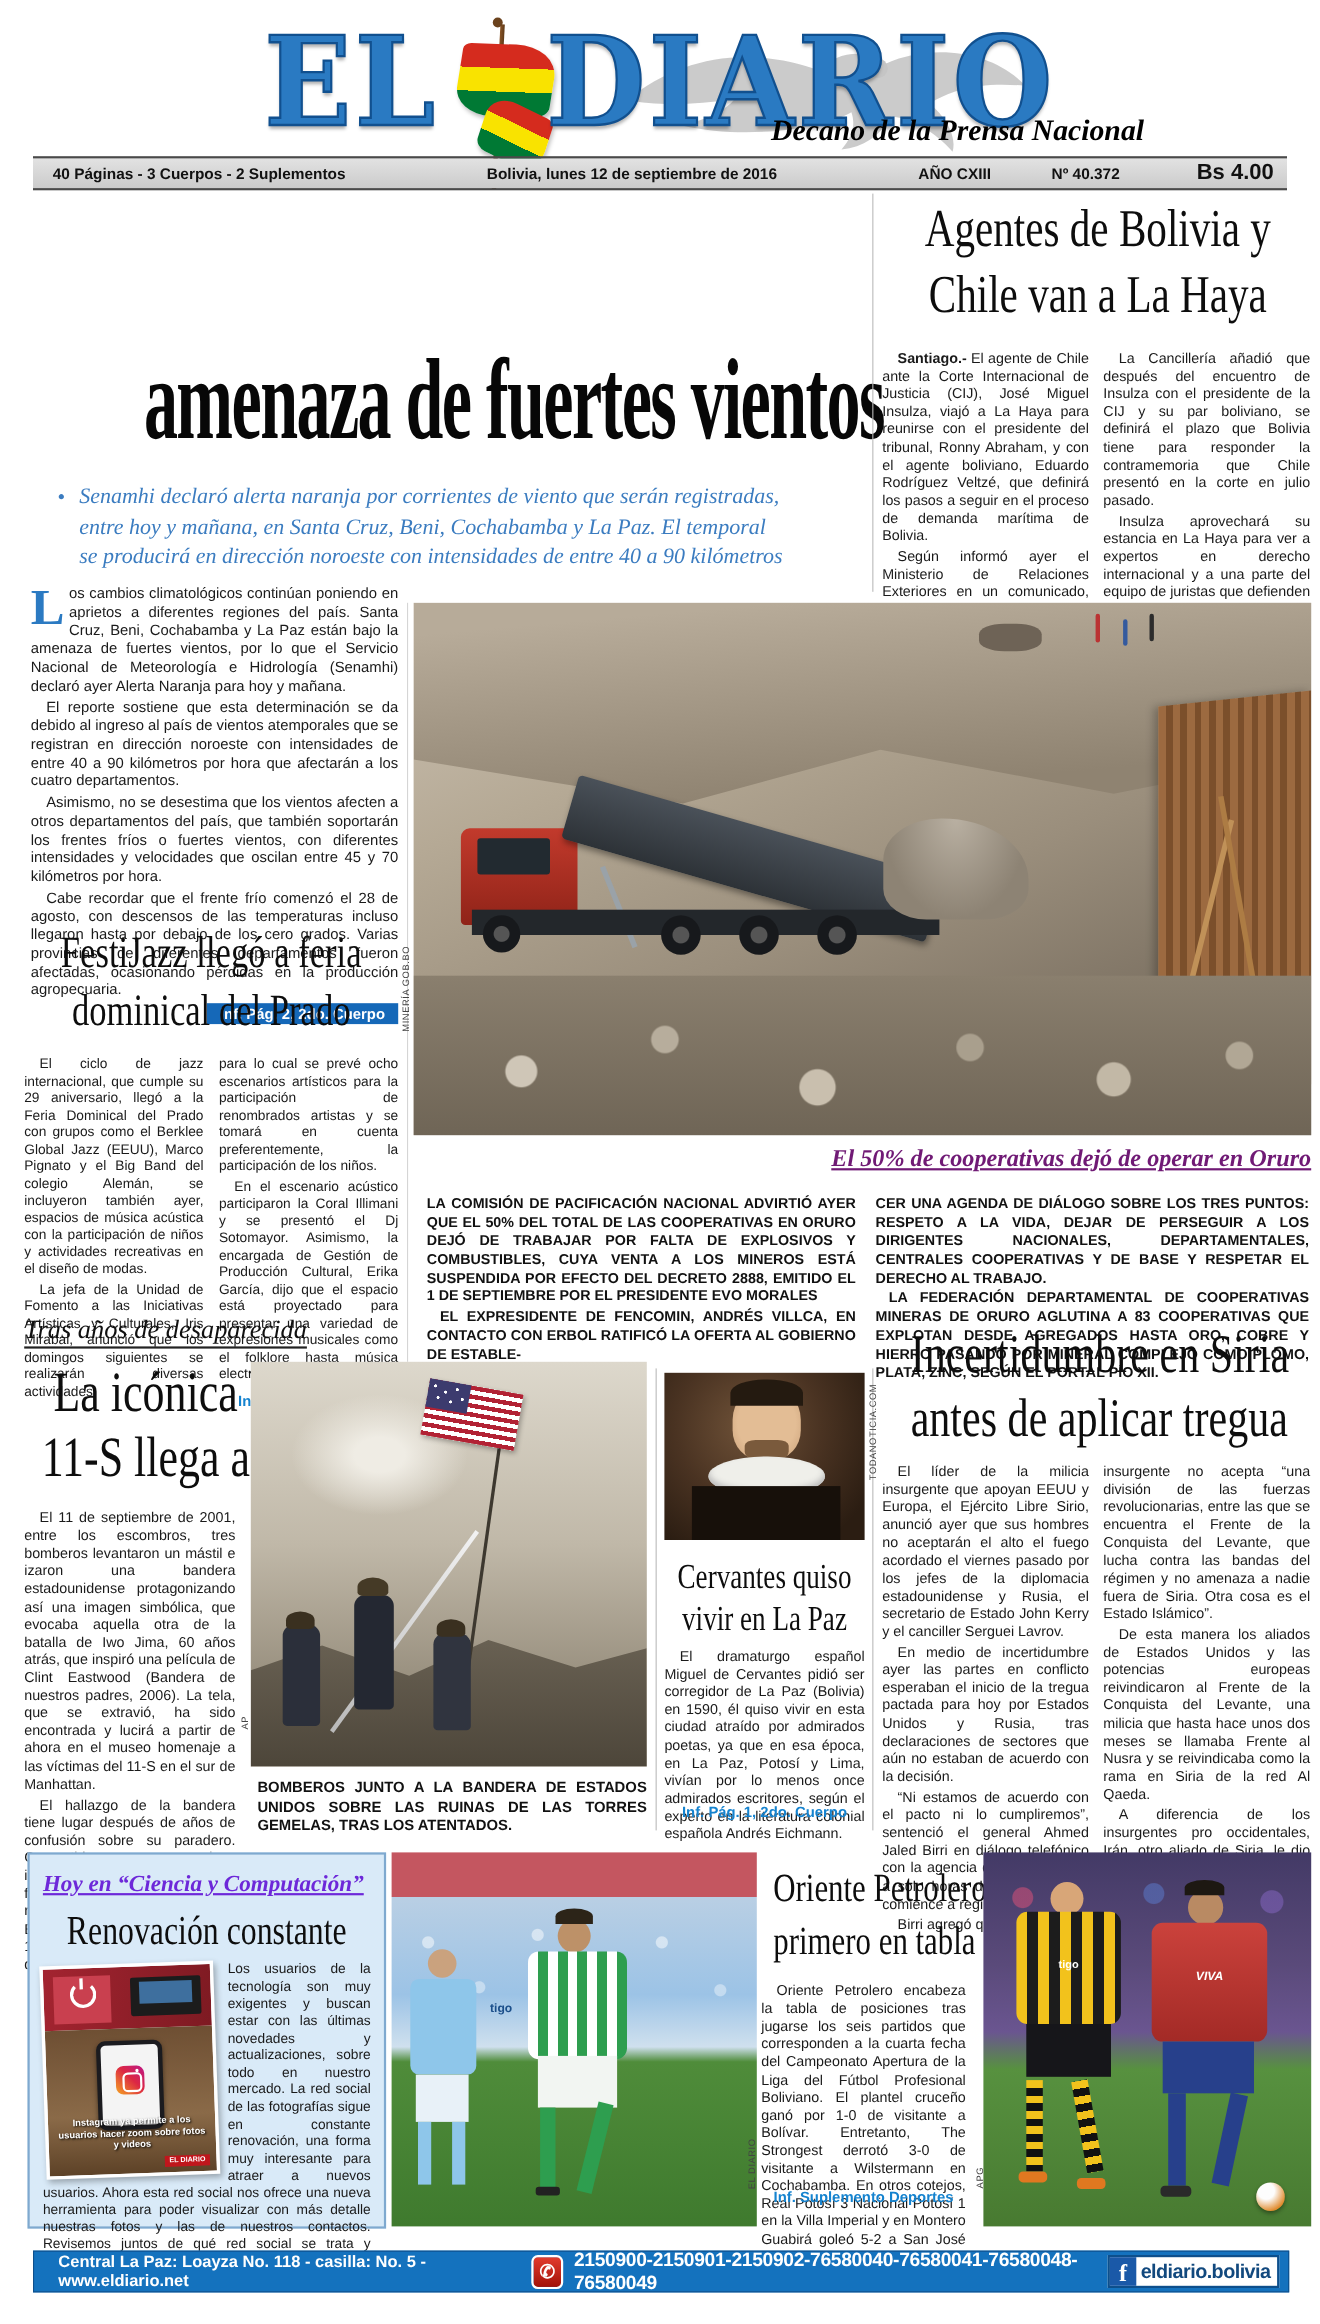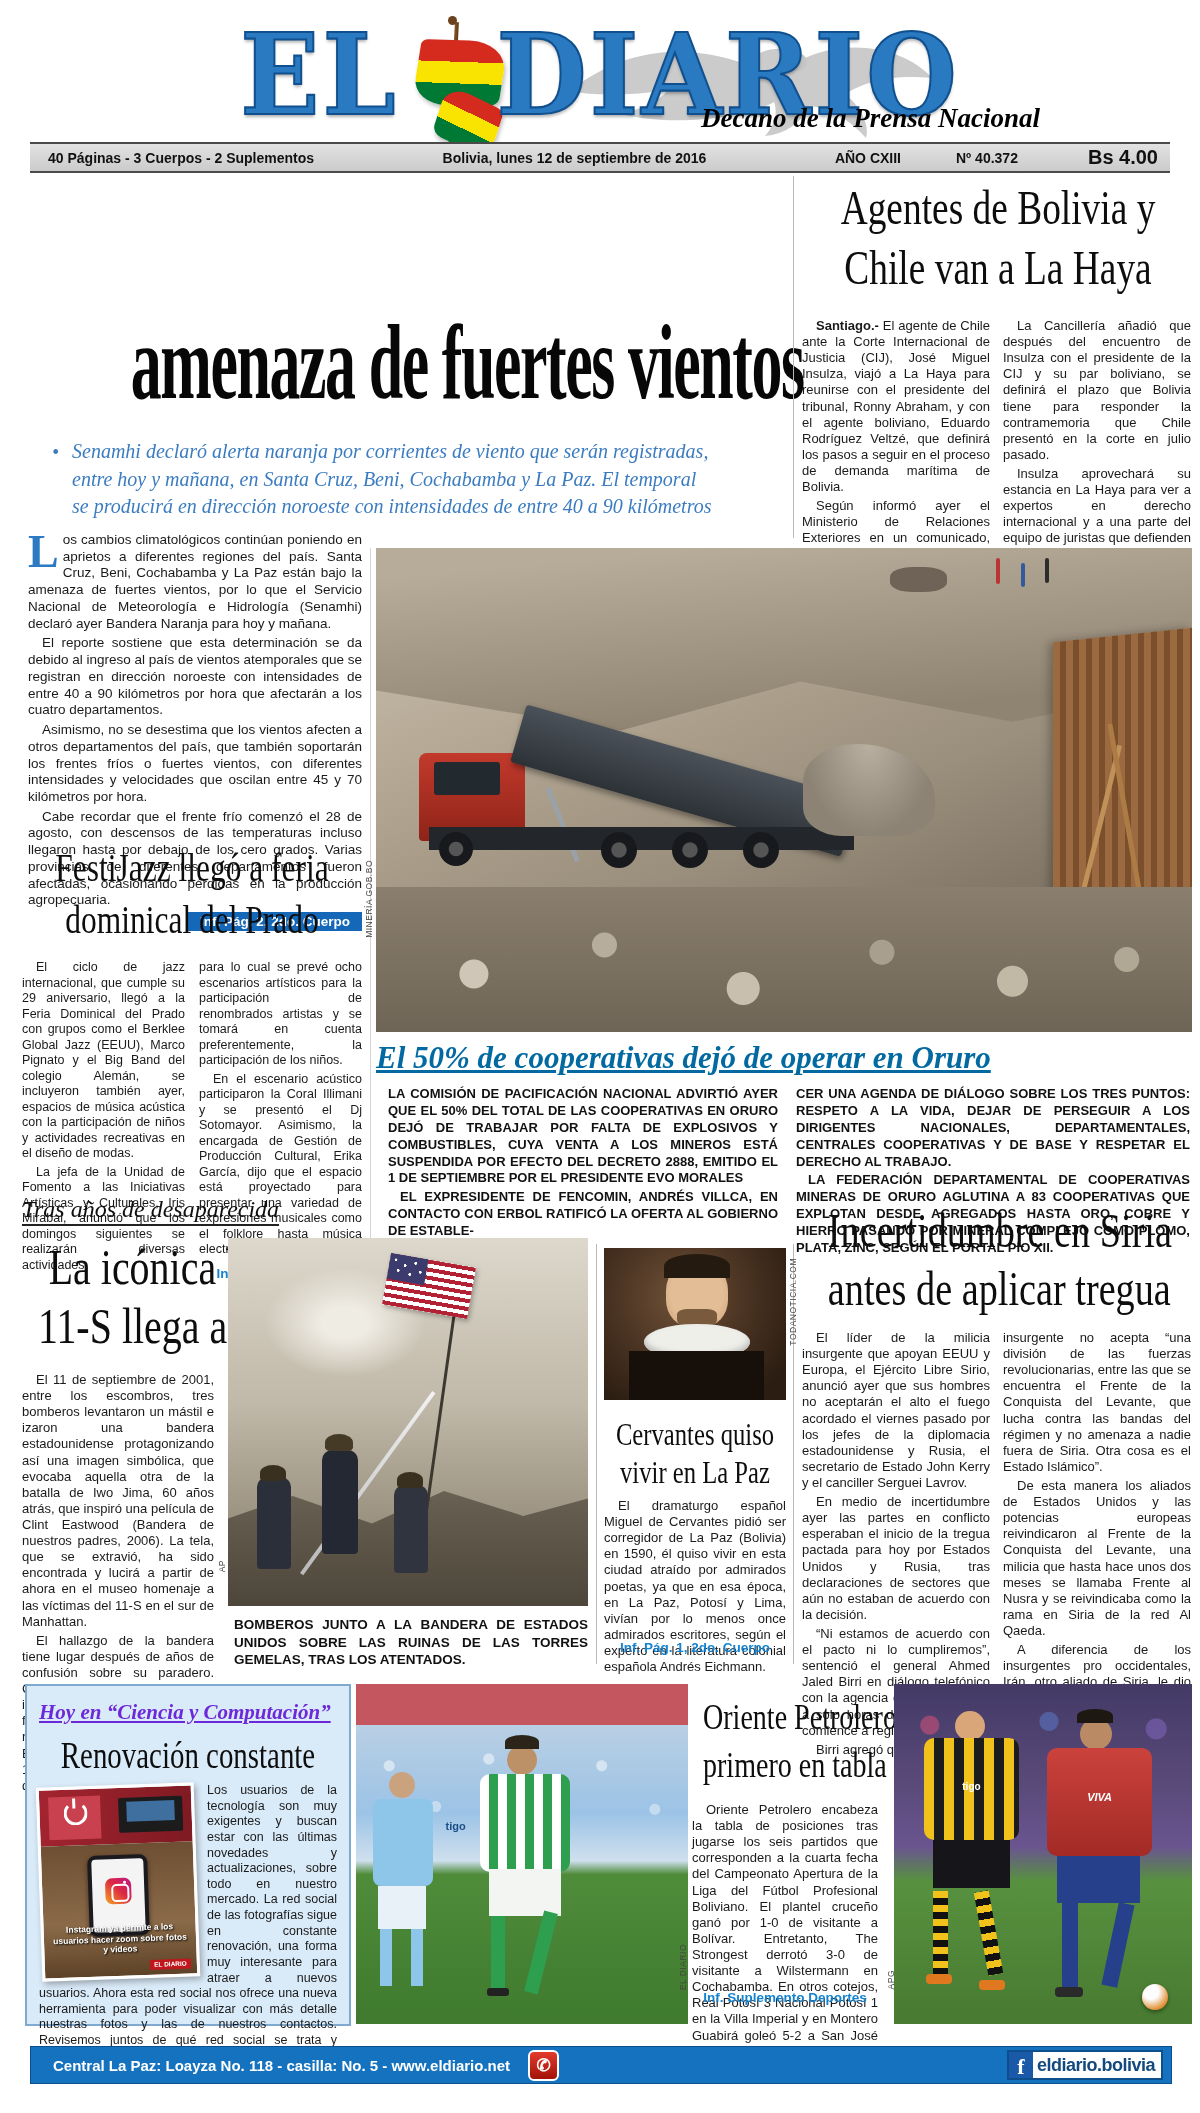--- a/index.html
+++ b/index.html
@@ -43,22 +43,22 @@
   .standfirst{font-family:"Liberation Serif",serif;font-style:italic;font-size:20px;line-height:1.38;
               color:#3b7cc0;}
   .dropcap{float:left;font-family:"Liberation Serif",serif;font-weight:bold;font-size:46px;line-height:.78;
            color:#2b7ac2;padding:2px 4px 0 0;}
   .refbox{display:inline-block;background:#1568b8;color:#fff;font-weight:bold;font-size:13.5px;
           padding:2px 12px;}
   
   .ph{overflow:hidden;position:absolute;}
   .kicker{font-family:"Liberation Serif",serif;font-style:italic;font-size:24px;color:#101010;
           border-bottom:2px solid #222;padding-bottom:2px;}
-  .oruro-head{font-family:"Liberation Serif",serif;font-style:italic;font-weight:bold;font-size:31px;
-              color:#0369a1;text-decoration:underline;text-align:left;}
+  .oruro-head{font-family:"Liberation Serif",serif;font-style:italic;font-weight:bold;font-size:22px;
+              color:#701a75;text-decoration:underline;text-align:right;}
   .cienciabox{background:#d9eaf8;border:2px solid #7fa9cf;}
   .ciencia-kicker{font-family:"Liberation Serif",serif;font-style:italic;font-weight:bold;font-size:21px;
                   color:#6d28d9;text-decoration:underline;}
   
   .footer{left:30px;top:2046px;width:1140px;height:36px;background:#1472be;border:1px solid #0d4f8c;
           display:flex;align-items:center;color:#fff;font-weight:bold;}
   .phonebadge{width:27px;height:27px;border-radius:6px;background:linear-gradient(#e23b2e,#a31208);
               border:2px solid #fff;display:flex;align-items:center;justify-content:center;
               color:#fff;font-size:17px;}
   .fbbox{background:#fff;border:2px solid #0d4f8c;height:26px;display:flex;align-items:center;
@@ -100,21 +100,21 @@
   </div>
 
   <div class="abs lead-line" style="left:0;top:310px;"><span>amenaza de fuertes vientos</span></div>
 
   <div class="abs standfirst" style="left:72px;top:438px;width:640px;">
     <span style="position:absolute;left:-20px;top:1px;">•</span>
     <span>Senamhi declaró alerta naranja por corrientes de viento que serán registradas, entre hoy y mañana, en Santa Cruz, Beni, Cochabamba y La Paz. El temporal se producirá en dirección noroeste con intensidades de entre 40 a 90 kilómetros</span>
   </div>
 
   <div class="abs bodytxt" style="left:28px;top:532px;width:334px;font-size:13.5px;">
-    <p><span class="dropcap">L</span><span>os cambios climatológicos continúan poniendo en aprietos a diferentes regiones del país. Santa Cruz, Beni, Cochabamba y La Paz están bajo la amenaza de fuertes vientos, por lo que el Servicio Nacional de Meteorología e Hidrología (Senamhi) declaró ayer Bandera Naranja para hoy y mañana.</span></p>
+    <p><span class="dropcap">L</span><span>os cambios climatológicos continúan poniendo en aprietos a diferentes regiones del país. Santa Cruz, Beni, Cochabamba y La Paz están bajo la amenaza de fuertes vientos, por lo que el Servicio Nacional de Meteorología e Hidrología (Senamhi) declaró ayer Alerta Naranja para hoy y mañana.</span></p>
     <p class="ind">El reporte sostiene que esta determinación se da debido al ingreso al país de vientos atemporales que se registran en dirección noroeste con intensidades de entre 40 a 90 kilómetros por hora que afectarán a los cuatro departamentos.</p>
     <p class="ind">Asimismo, no se desestima que los vientos afecten a otros departamentos del país, que también soportarán los frentes fríos o fuertes vientos, con diferentes intensidades y velocidades que oscilan entre 45 y 70 kilómetros por hora.</p>
     <p class="ind">Cabe recordar que el frente frío comenzó el 28 de agosto, con descensos de las temperaturas incluso llegaron hasta por debajo de los cero grados. Varias provincias de diferentes departamentos fueron afectadas, ocasionando pérdidas en la producción agropecuaria.</p>
     <div style="text-align:right;margin-top:2px;"><span class="refbox">Inf. Pág. 2, 2do. Cuerpo</span></div>
   </div>
 
   <div class="abs vrule" style="left:793px;top:176px;height:362px;"></div>
   <div class="abs headline" style="left:800px;top:180px;width:396px;font-size:44px;line-height:1.18;">
     <div class="cond">Agentes de Bolivia y</div>
     <div class="cond" style="margin-top:8px;">Chile van a La Haya</div>
@@ -370,20 +370,21 @@
     </div>
     <div class="abs" style="right:8%;bottom:4%;width:26px;height:26px;border-radius:50%;background:radial-gradient(circle at 35% 30%,#fdfdfd 30%,#e08a2d 75%);box-shadow:0 2px 4px rgba(0,0,0,.4);"></div>
   </div>
   <div class="abs vcredit" style="left:886px;top:1970px;">APG</div>
 
   <div class="abs footer">
     <span style="margin-left:22px;font-size:15px;">Central La Paz: Loayza No. 118 - casilla: No. 5 - www.eldiario.net</span>
     <span class="phonebadge" style="margin-left:18px;">
         <span>✆</span>
       </span>
+    <span style="margin-left:10px;font-size:17.5px;letter-spacing:-.3px;">2150900-2150901-2150902-76580040-76580041-76580048- 76580049</span>
     <span class="fbbox" style="margin-left:auto;margin-right:8px;">
       <span class="fbsq">
           <span>f</span>
         </span>
       <span class="fbtxt">eldiario.bolivia</span>
     </span>
   </div>
 
 </div>
 

